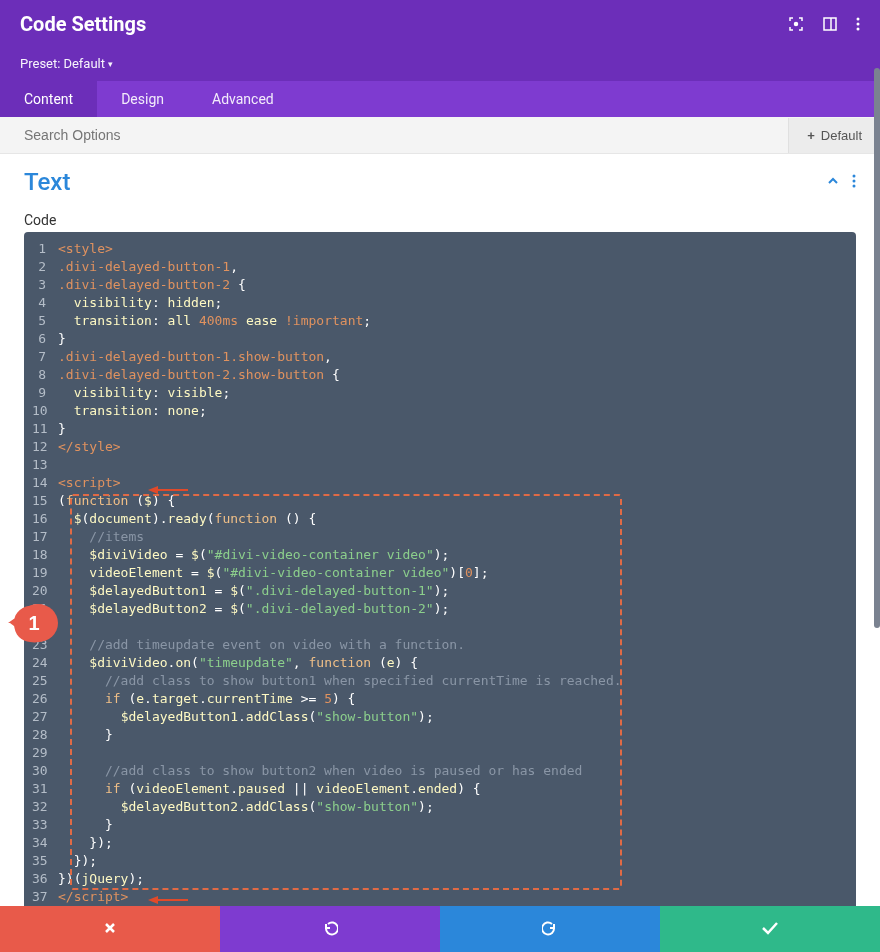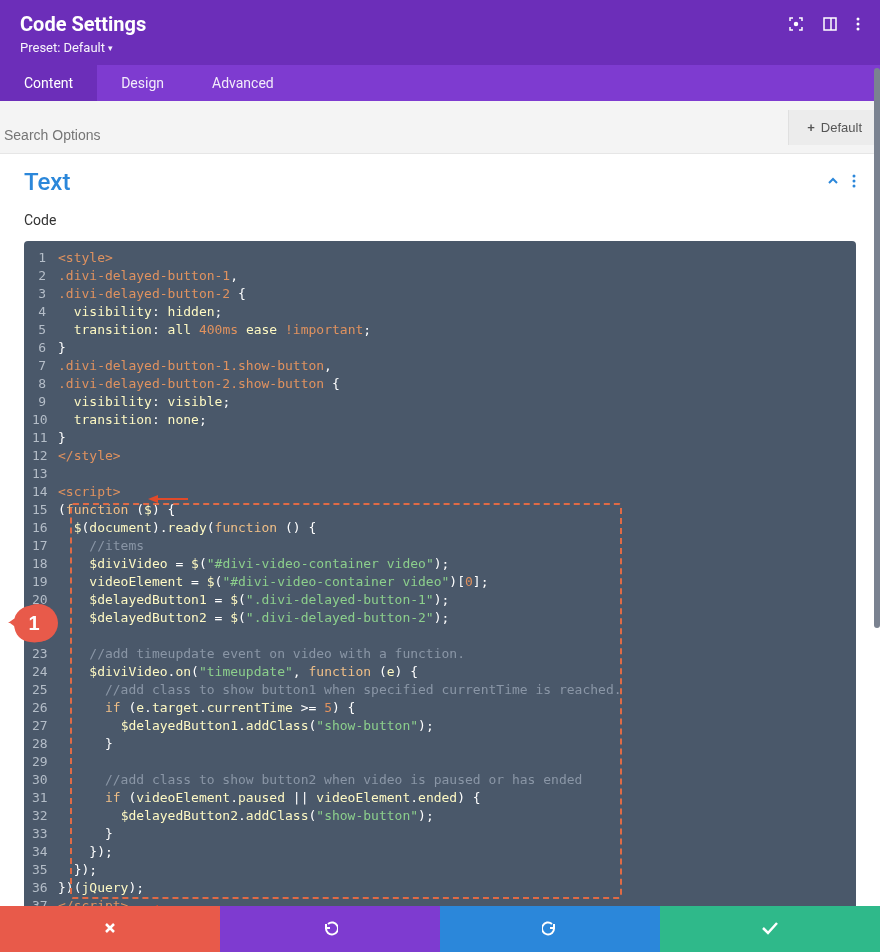--- a/index.html
+++ b/index.html
@@ -21,21 +21,21 @@
     align-items: flex-start;
   }
   .header-left {}
   .header-title {
     font-size: 20px;
     font-weight: 700;
     line-height: 1.2;
   }
   .header-preset {
     font-size: 13px;
-    margin-top: 4px;
+    margin-top: 20px;
     color: rgba(255,255,255,0.95);
     display: flex;
     align-items: center;
     gap: 3px;
   }
   .header-right {
     display: flex;
     gap: 18px;
     align-items: center;
     margin-top: 4px;
@@ -59,25 +59,24 @@
   .search-row {
     background: #f4f4f4;
     display: flex;
     align-items: center;
     border-bottom: 1px solid #e6e6e6;
   }
   .search-input {
     flex: 1;
     border: none;
     background: transparent;
-    padding: 10px 4px;
+    padding: 10px 24px;
     font-size: 14px;
     color: #6d28d9;
     outline: none;
-    margin-top: 16px;
   }
   .filter-btn {
     background: #ececec;
     border: none;
     border-left: 1px solid #e0e0e0;
     padding: 10px 18px;
     font-size: 13px;
     color: #555;
     cursor: pointer;
     display: flex;
@@ -102,21 +101,21 @@
   }
   .section-controls {
     display: flex;
     gap: 12px;
     align-items: center;
     color: #2b87da;
   }
   .field-label {
     font-size: 14px;
     color: #333;
-    margin-bottom: 13px;
+    margin-bottom: 4px;
   }
 
   
   .editor {
     background: #4a586a;
     border-radius: 4px;
     padding: 8px 14px 14px 8px;
     font-family: "Menlo", "Consolas", monospace;
     font-size: 13px;
     line-height: 18px;

